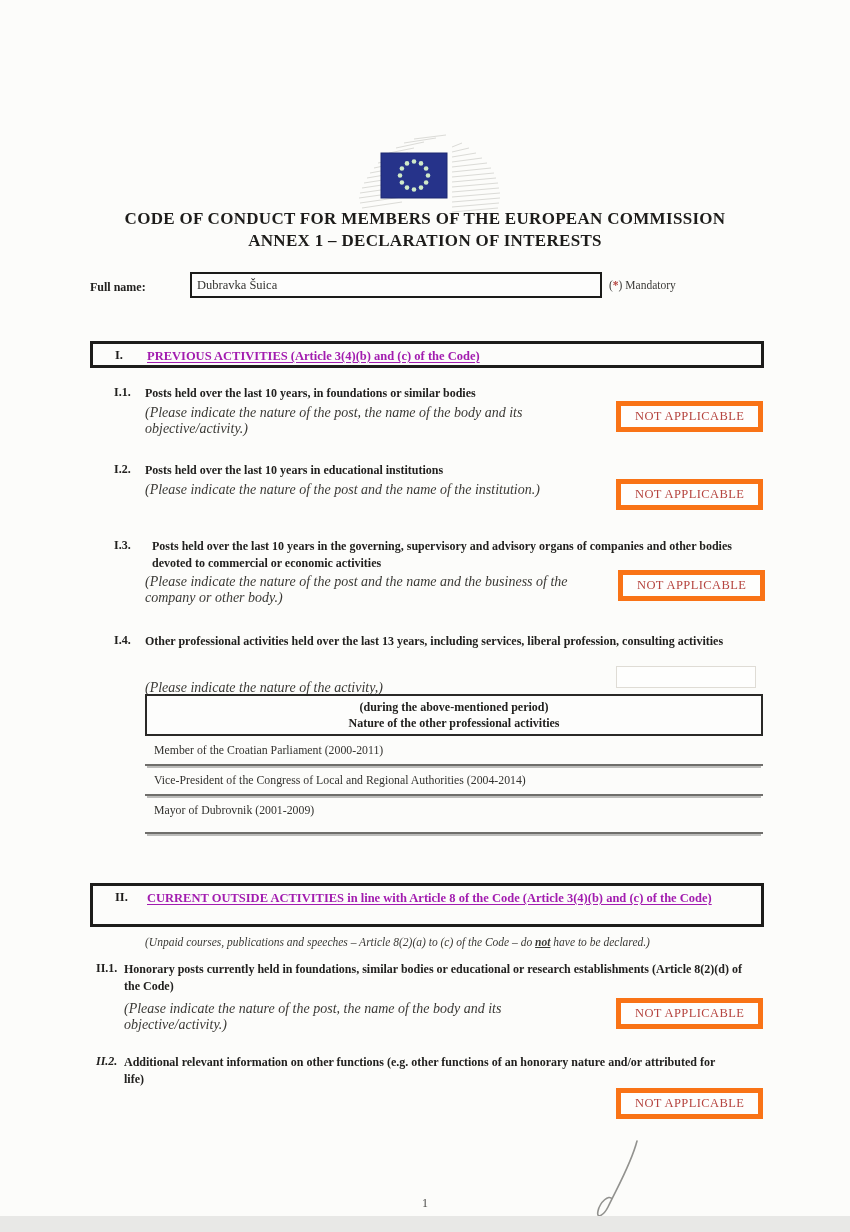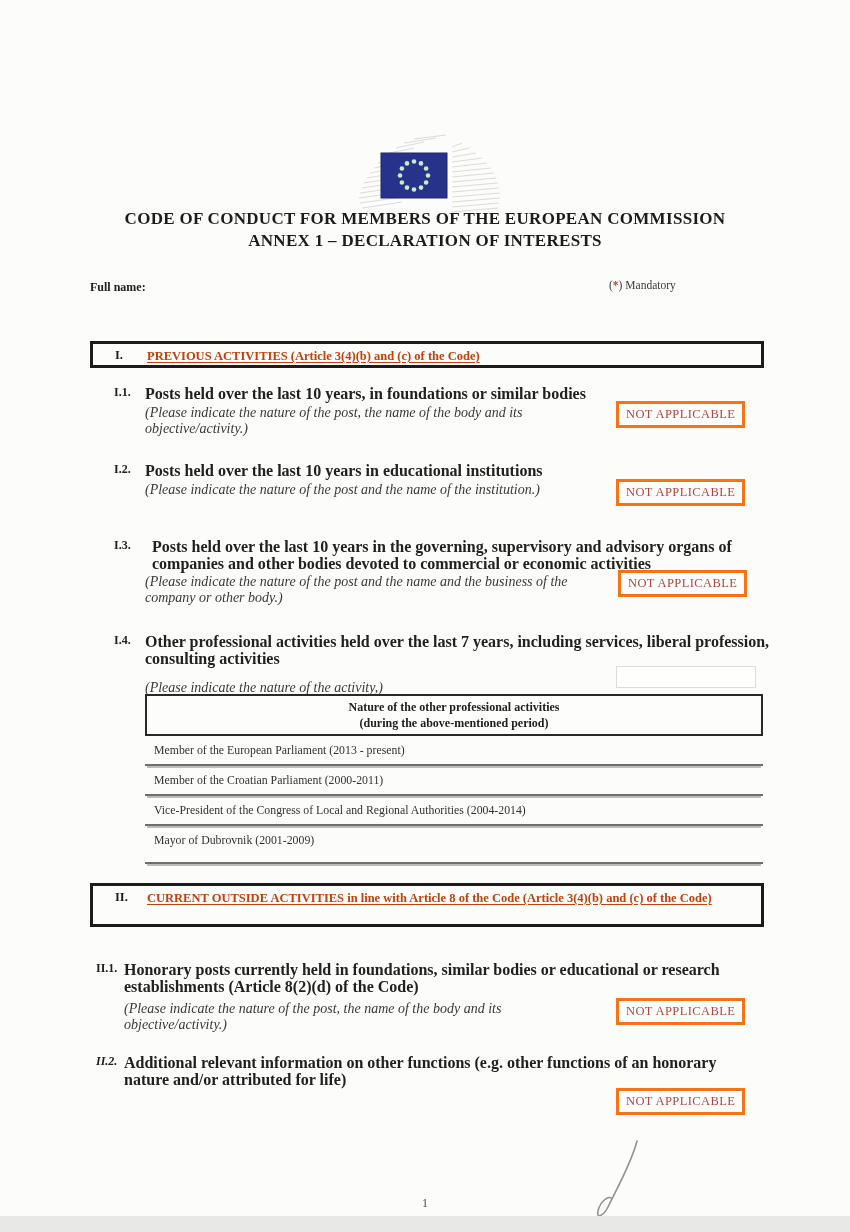--- a/index.html
+++ b/index.html
@@ -23,30 +23,30 @@
   .fullname-input{left:190px;top:272px;width:398px;height:20px;
     border:2px solid #1b1b19;background:#fdfdfc;
     font-family:"Liberation Serif","DejaVu Serif",serif;
     font-size:12.5px;color:#33322f;padding:1px 5px;outline:none;}
   .mandatory{left:601px;top:279px;font-size:11.5px;color:#3c3b38;padding-left:8px;}
   .mandatory .star{color:#b5443f;font-weight:bold;}
   
   .sec-box{left:90px;width:668px;border:3px solid #1d1c1a;background:#fcfcfa;}
   .sec-box .sec-num{position:absolute;left:22px;top:4px;font-weight:bold;font-size:12.5px;color:#1d1c1a;}
   .sec-box .sec-title{display:block;margin:4px 6px 4px 54px;
-    font-weight:bold;font-size:12.5px;line-height:17px;color:#c2410c;
+    font-weight:bold;font-size:12.5px;line-height:17px;color:#a21caf;
     text-decoration:underline;text-underline-offset:2px;}
   .sec1{top:341px;height:21px;}
   .sec2{top:883px;min-height:38px;}
   
   .item-num{font-weight:bold;font-size:12px;color:#22211f;}
-  .item-heading{font-weight:bold;font-size:16px;line-height:17px;color:#22211f;}
+  .item-heading{font-weight:bold;font-size:12px;line-height:17px;color:#22211f;}
   .item-note{font-style:italic;font-size:14px;line-height:15.5px;color:#3a3935;}
   .status{font-size:12.5px;font-weight:normal;color:#b5443f;letter-spacing:.4px;
-    border:3px solid #f97316;background:rgba(255,255,255,.65);padding:3px 7px;white-space:nowrap;}
+    border:5px solid #f97316;background:rgba(255,255,255,.65);padding:3px 14px;white-space:nowrap;}
   .empty-status-box{border:1px solid #dfdcd5;background:rgba(255,255,255,.6);
     width:138px;height:20px;}
   
   .acts-table{left:145px;top:694px;width:618px;}
   .acts-table .thead{border:2px solid #2a2927;text-align:center;
     font-weight:bold;font-size:12px;line-height:16px;padding:3px 4px;color:#22211f;background:#fdfdfc;}
   .acts-table .trow{font-size:11.8px;color:#33322f;padding:7px 4px 6px 9px;
     border-bottom:2px solid #6f6e6b;box-shadow:0 4px 0 -2px rgba(110,110,108,.45);}
   .acts-table .trow.tall{padding-bottom:14px;}
   
@@ -112,20 +112,21 @@
       </g>
     </svg>
   </div>
 
   <div class="abs doc-title">
     <div>CODE OF CONDUCT FOR MEMBERS OF THE EUROPEAN COMMISSION</div>
     <div>ANNEX 1 – DECLARATION OF INTERESTS</div>
   </div>
 
   <div class="abs fullname-label">Full name:</div>
+  <input class="abs fullname-input" type="text" value="Dubravka Šuica" style="">
   <div class="abs mandatory"><span>(</span><span class="star">*</span><span>) Mandatory</span></div>
 
   <div class="abs sec-box sec1">
     <span class="sec-num">I.</span>
     <span class="sec-title">PREVIOUS ACTIVITIES (Article 3(4)(b) and (c) of the Code)</span>
   </div>
 
   <span class="abs item-num" style="left:114px;top:385px;">I.1.</span>
   <div class="abs item-heading" style="left:145px;top:385px;width:480px;">Posts held over the last 10 years, in foundations or similar bodies</div>
   <div class="abs item-note" style="left:145px;top:405px;width:470px;">(Please indicate the nature of the post, the name of the body and its objective/activity.)</div>
@@ -135,40 +136,40 @@
   <div class="abs item-heading" style="left:145px;top:462px;width:480px;">Posts held over the last 10 years in educational institutions</div>
   <div class="abs item-note" style="left:145px;top:482px;width:470px;">(Please indicate the nature of the post and the name of the institution.)</div>
   <span class="abs status" style="left:616px;top:479px;">NOT APPLICABLE</span>
 
   <span class="abs item-num" style="left:114px;top:538px;">I.3.</span>
   <div class="abs item-heading" style="left:145px;top:538px;width:618px;margin-left:7px;">Posts held over the last 10 years in the governing, supervisory and advisory organs of companies and other bodies devoted to commercial or economic activities</div>
   <div class="abs item-note" style="left:145px;top:574px;width:464px;">(Please indicate the nature of the post and the name and the business of the company or other body.)</div>
   <span class="abs status" style="left:618px;top:570px;">NOT APPLICABLE</span>
 
   <span class="abs item-num" style="left:114px;top:633px;">I.4.</span>
-  <div class="abs item-heading" style="left:145px;top:633px;width:632px;">Other professional activities held over the last 7 years, including services, liberal profession, consulting activities</div>
+  <div class="abs item-heading" style="left:145px;top:633px;width:632px;">Other professional activities held over the last 13 years, including services, liberal profession, consulting activities</div>
   <div class="abs item-note" style="left:145px;top:668px;width:470px;margin-top:12px;">(Please indicate the nature of the activity,)</div>
   <div class="abs empty-status-box" style="left:616px;top:666px;"></div>
 
   <div class="abs acts-table">
     <div class="thead">
+      <div>(during the above-mentioned period)</div>
       <div>Nature of the other professional activities</div>
-      <div>(during the above-mentioned period)</div>
     </div>
-    <div class="trow">Member of the European Parliament (2013 - present)</div>
     <div class="trow">Member of the Croatian Parliament (2000-2011)</div>
     <div class="trow">Vice-President of the Congress of Local and Regional Authorities (2004-2014)</div>
     <div class="trow tall">Mayor of Dubrovnik (2001-2009)</div>
   </div>
 
   <div class="abs sec-box sec2">
     <span class="sec-num">II.</span>
     <span class="sec-title" style="width:606px;">CURRENT OUTSIDE ACTIVITIES in line with Article 8 of the Code (Article 3(4)(b) and (c) of the Code)</span>
   </div>
 
+  <div class="abs sec2-note"><span>(Unpaid courses, publications and speeches – Article 8(2)(a) to (c) of the Code – do </span><span class="uline">not</span><span> have to be declared.)</span></div>
 
   <span class="abs item-num" style="left:96px;top:961px;text-align:center;">II.1.</span>
   <div class="abs item-heading" style="left:124px;top:961px;width:622px;">Honorary posts currently held in foundations, similar bodies or educational or research establishments (Article 8(2)(d) of the Code)</div>
   <div class="abs item-note" style="left:124px;top:1001px;width:478px;">(Please indicate the nature of the post, the name of the body and its objective/activity.)</div>
   <span class="abs status" style="left:616px;top:998px;">NOT APPLICABLE</span>
 
   <span class="abs item-num" style="left:96px;top:1054px;font-style:italic;">II.2.</span>
   <div class="abs item-heading" style="left:124px;top:1054px;width:610px;">Additional relevant information on other functions (e.g. other functions of an honorary nature and/or attributed for life)</div>
   <span class="abs status" style="left:616px;top:1088px;">NOT APPLICABLE</span>
 

